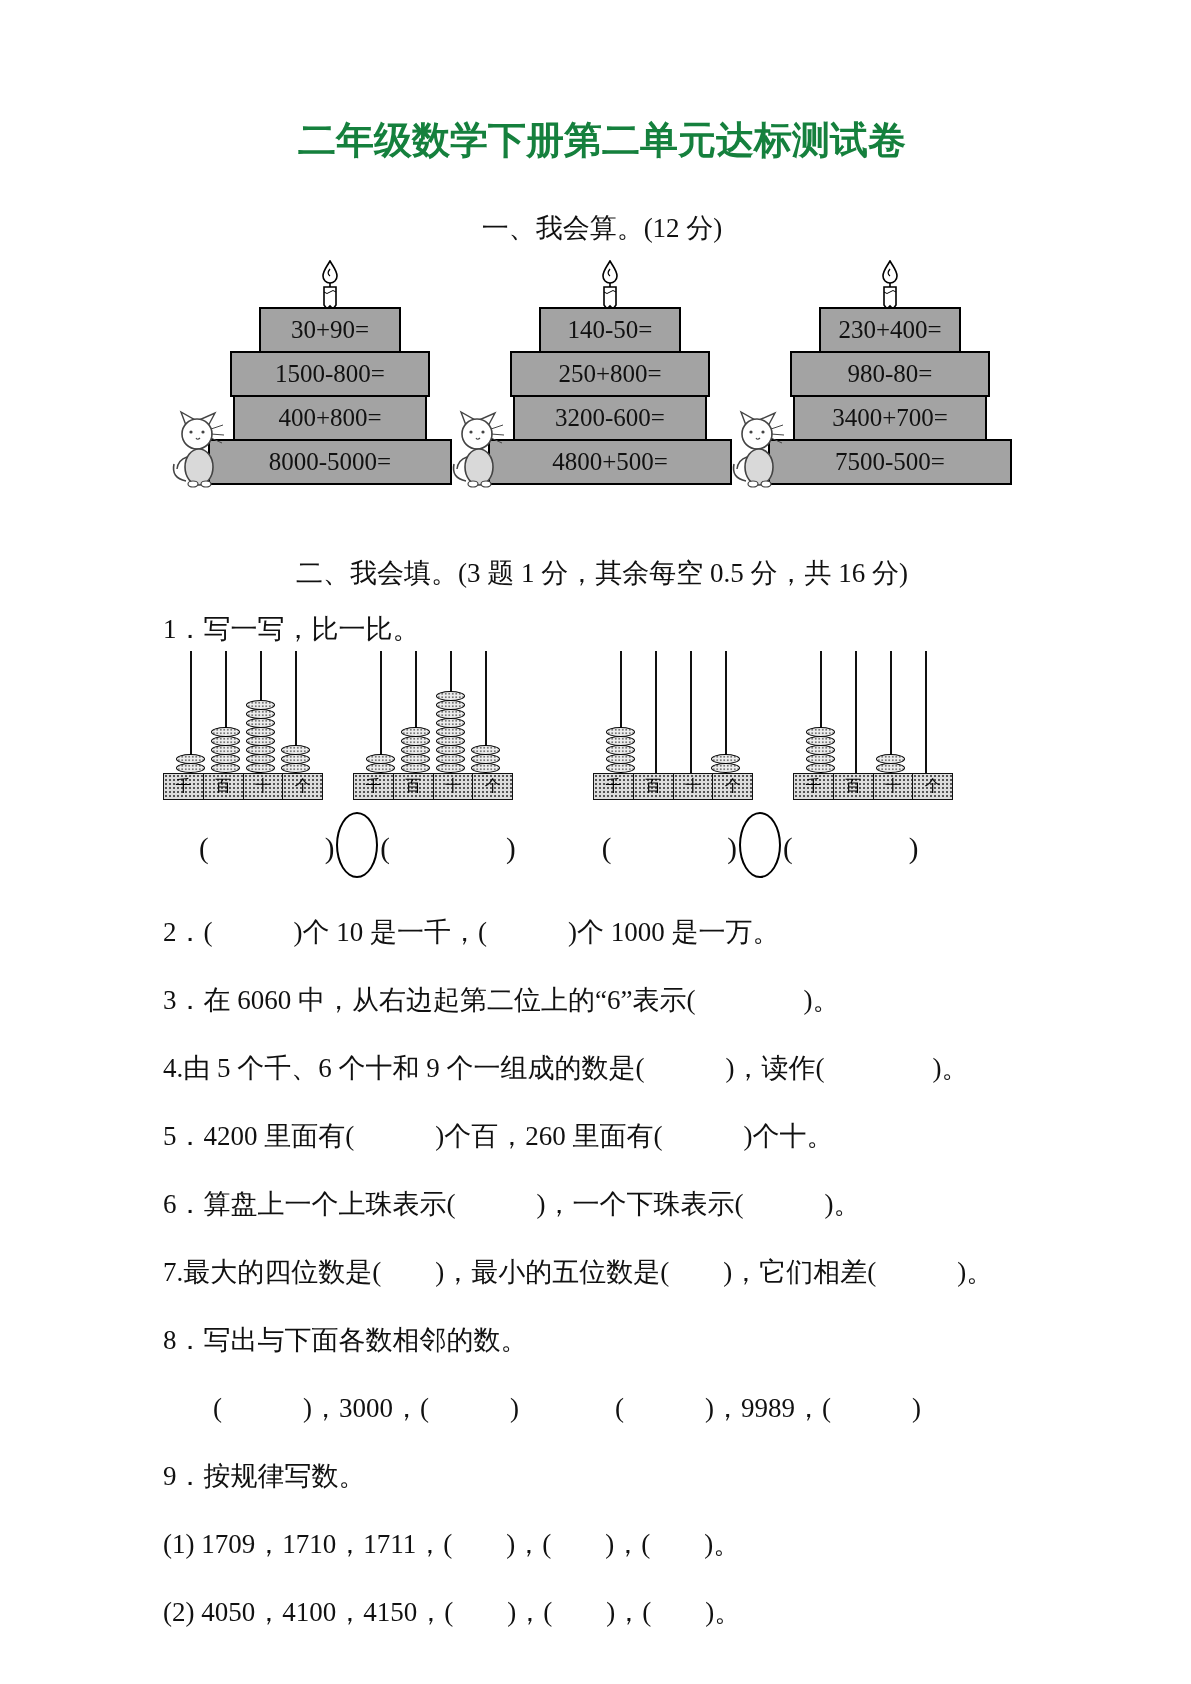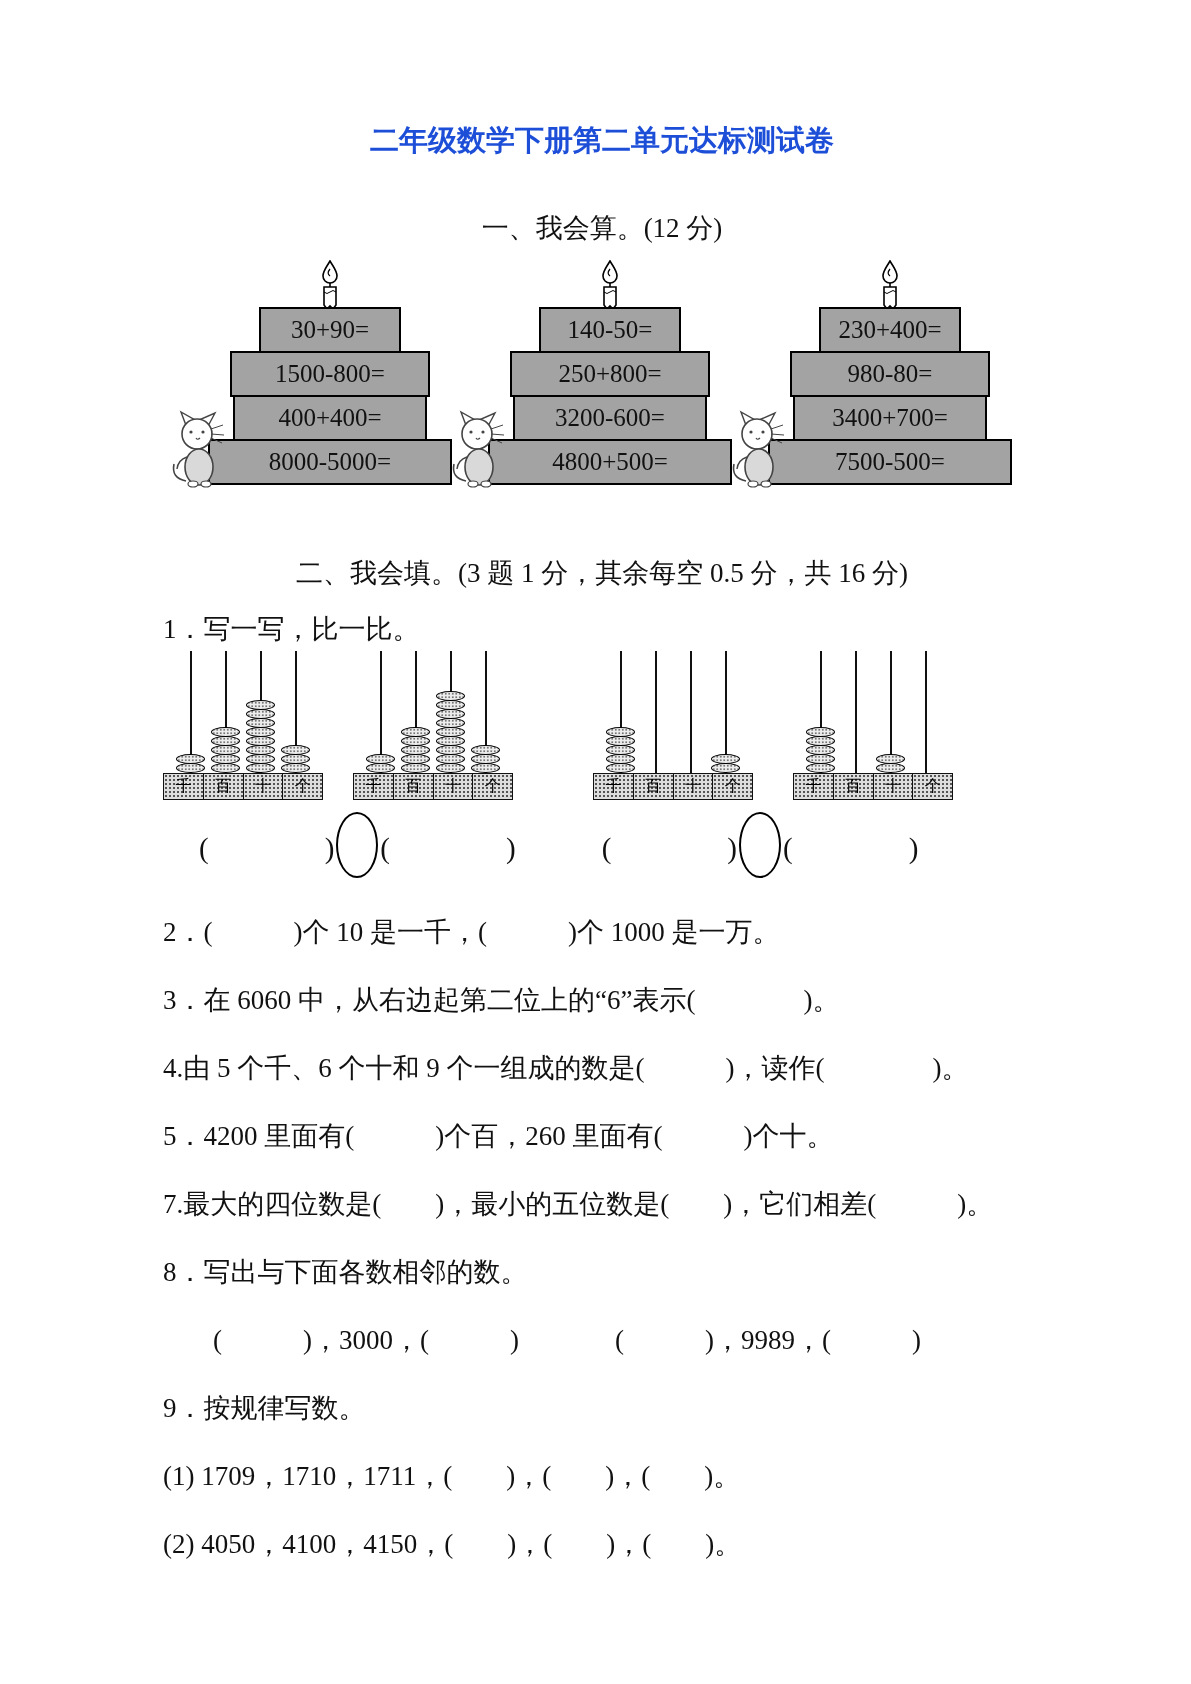--- a/index.html
+++ b/index.html
@@ -4,22 +4,22 @@
 <style>
   html,body{margin:0;padding:0;background:#fff;}
   body{
     width:1191px;height:1684px;overflow:hidden;
     font-family:"Liberation Serif","DejaVu Serif",serif;
     color:#111;
   }
   .page{box-sizing:border-box;width:1191px;height:1684px;padding:120px 150px 0 163px;background:#fff;}
   h1.title{
     font-family:"DejaVu Sans","Liberation Sans",sans-serif;
-    font-size:29px;font-weight:bold;text-align:center;
-    margin:0 0 50px 0;line-height:40px;color:#1d4ed8;
+    font-size:38px;font-weight:bold;text-align:center;
+    margin:0 0 50px 0;line-height:40px;color:#15803d;
   }
   .sec-heading{font-size:27px;line-height:36px;margin:0 0 14px 0;text-align:center;}
   .sec-heading.second{margin:0 0 20px 0;}
   .q-line{font-size:27px;line-height:36px;margin:32px 0 0 0;white-space:nowrap;}
   .q-line.first{margin-top:0;}
 
   
   .cakes-row{display:flex;align-items:flex-end;margin:0 0 70px 55px;}
   .cake{position:relative;display:flex;flex-direction:column;align-items:center;width:224px;}
   .cake + .cake{margin-left:56px;}
@@ -85,21 +85,21 @@
     <div class="cake">
       <svg class="candle" width="36" height="52" viewBox="0 0 36 52">
         <path d="M18 1 C14 8 11 11 11 16 a7 7 0 0 0 14 0 C25 11 22 8 18 1 Z" fill="#fff" stroke="#000" stroke-width="1.6"></path>
         <path d="M18 9 c-2.5 3 -2.5 5 0 7" fill="none" stroke="#000" stroke-width="1.2"></path>
         <line x1="18" y1="23" x2="18" y2="27" stroke="#000" stroke-width="1.6"></line>
         <path d="M12 27 h12 v18 l-3 4 -3 -3 -3 3 -3 -4 Z" fill="#fff" stroke="#000" stroke-width="1.6"></path>
         <path d="M12 32 q3 3 6 0 q3 -3 6 0" fill="none" stroke="#000" stroke-width="1"></path>
       </svg>
       <div class="tier t0">30+90=</div>
       <div class="tier t1">1500-800=</div>
-      <div class="tier t2">400+400=</div>
+      <div class="tier t2">400+800=</div>
       <div class="tier t3">8000-5000=</div>
       <svg class="cat" width="62" height="82" viewBox="0 0 62 82">
         <path d="M20 74 q-15 -3 -12 -17" fill="none" stroke="#444" stroke-width="1.6"></path>
         <path d="M21 21 L15 5 L29 13 Z" fill="#fff" stroke="#444" stroke-width="1.4"></path>
         <path d="M41 21 L49 6 L33 13 Z" fill="#fff" stroke="#444" stroke-width="1.4"></path>
         <circle cx="31" cy="27" r="15" fill="#fff" stroke="#444" stroke-width="1.6"></circle>
         <circle cx="25" cy="25" r="1.6" fill="#444"></circle>
         <circle cx="37" cy="25" r="1.6" fill="#444"></circle>
         <path d="M30 31 q1.5 2.5 4 0" fill="none" stroke="#444" stroke-width="1.2"></path>
         <path d="M45 22 l12 -4 M45 27 l13 1 M45 31 l11 5" fill="none" stroke="#444" stroke-width="1"></path>
@@ -323,20 +323,21 @@
     <span class="cmp-gap"></span>
     <span class="blank">(　　　　)</span>
     <span class="compare-circle"></span>
     <span class="blank">(　　　　)</span>
   </div>
 
   <div class="q-line">2．(　　　)个 10 是一千，(　　　)个 1000 是一万。</div>
   <div class="q-line">3．在 6060 中，从右边起第二位上的“6”表示(　　　　)。</div>
   <div class="q-line">4.由 5 个千、6 个十和 9 个一组成的数是(　　　)，读作(　　　　)。</div>
   <div class="q-line">5．4200 里面有(　　　)个百，260 里面有(　　　)个十。</div>
+  <div class="q-line">6．算盘上一个上珠表示(　　　)，一个下珠表示(　　　)。</div>
   <div class="q-line">7.最大的四位数是(　　)，最小的五位数是(　　)，它们相差(　　　)。</div>
   <div class="q-line">8．写出与下面各数相邻的数。</div>
 
   <div class="q-line answer-line">
     <span>(　　　)，3000，(　　　)</span><span class="wide-gap"></span><span>(　　　)，9989，(　　　)</span>
   </div>
 
   <div class="q-line">9．按规律写数。</div>
   <div class="q-line">(1) 1709，1710，1711，(　　)，(　　)，(　　)。</div>
   <div class="q-line">(2) 4050，4100，4150，(　　)，(　　)，(　　)。</div>

